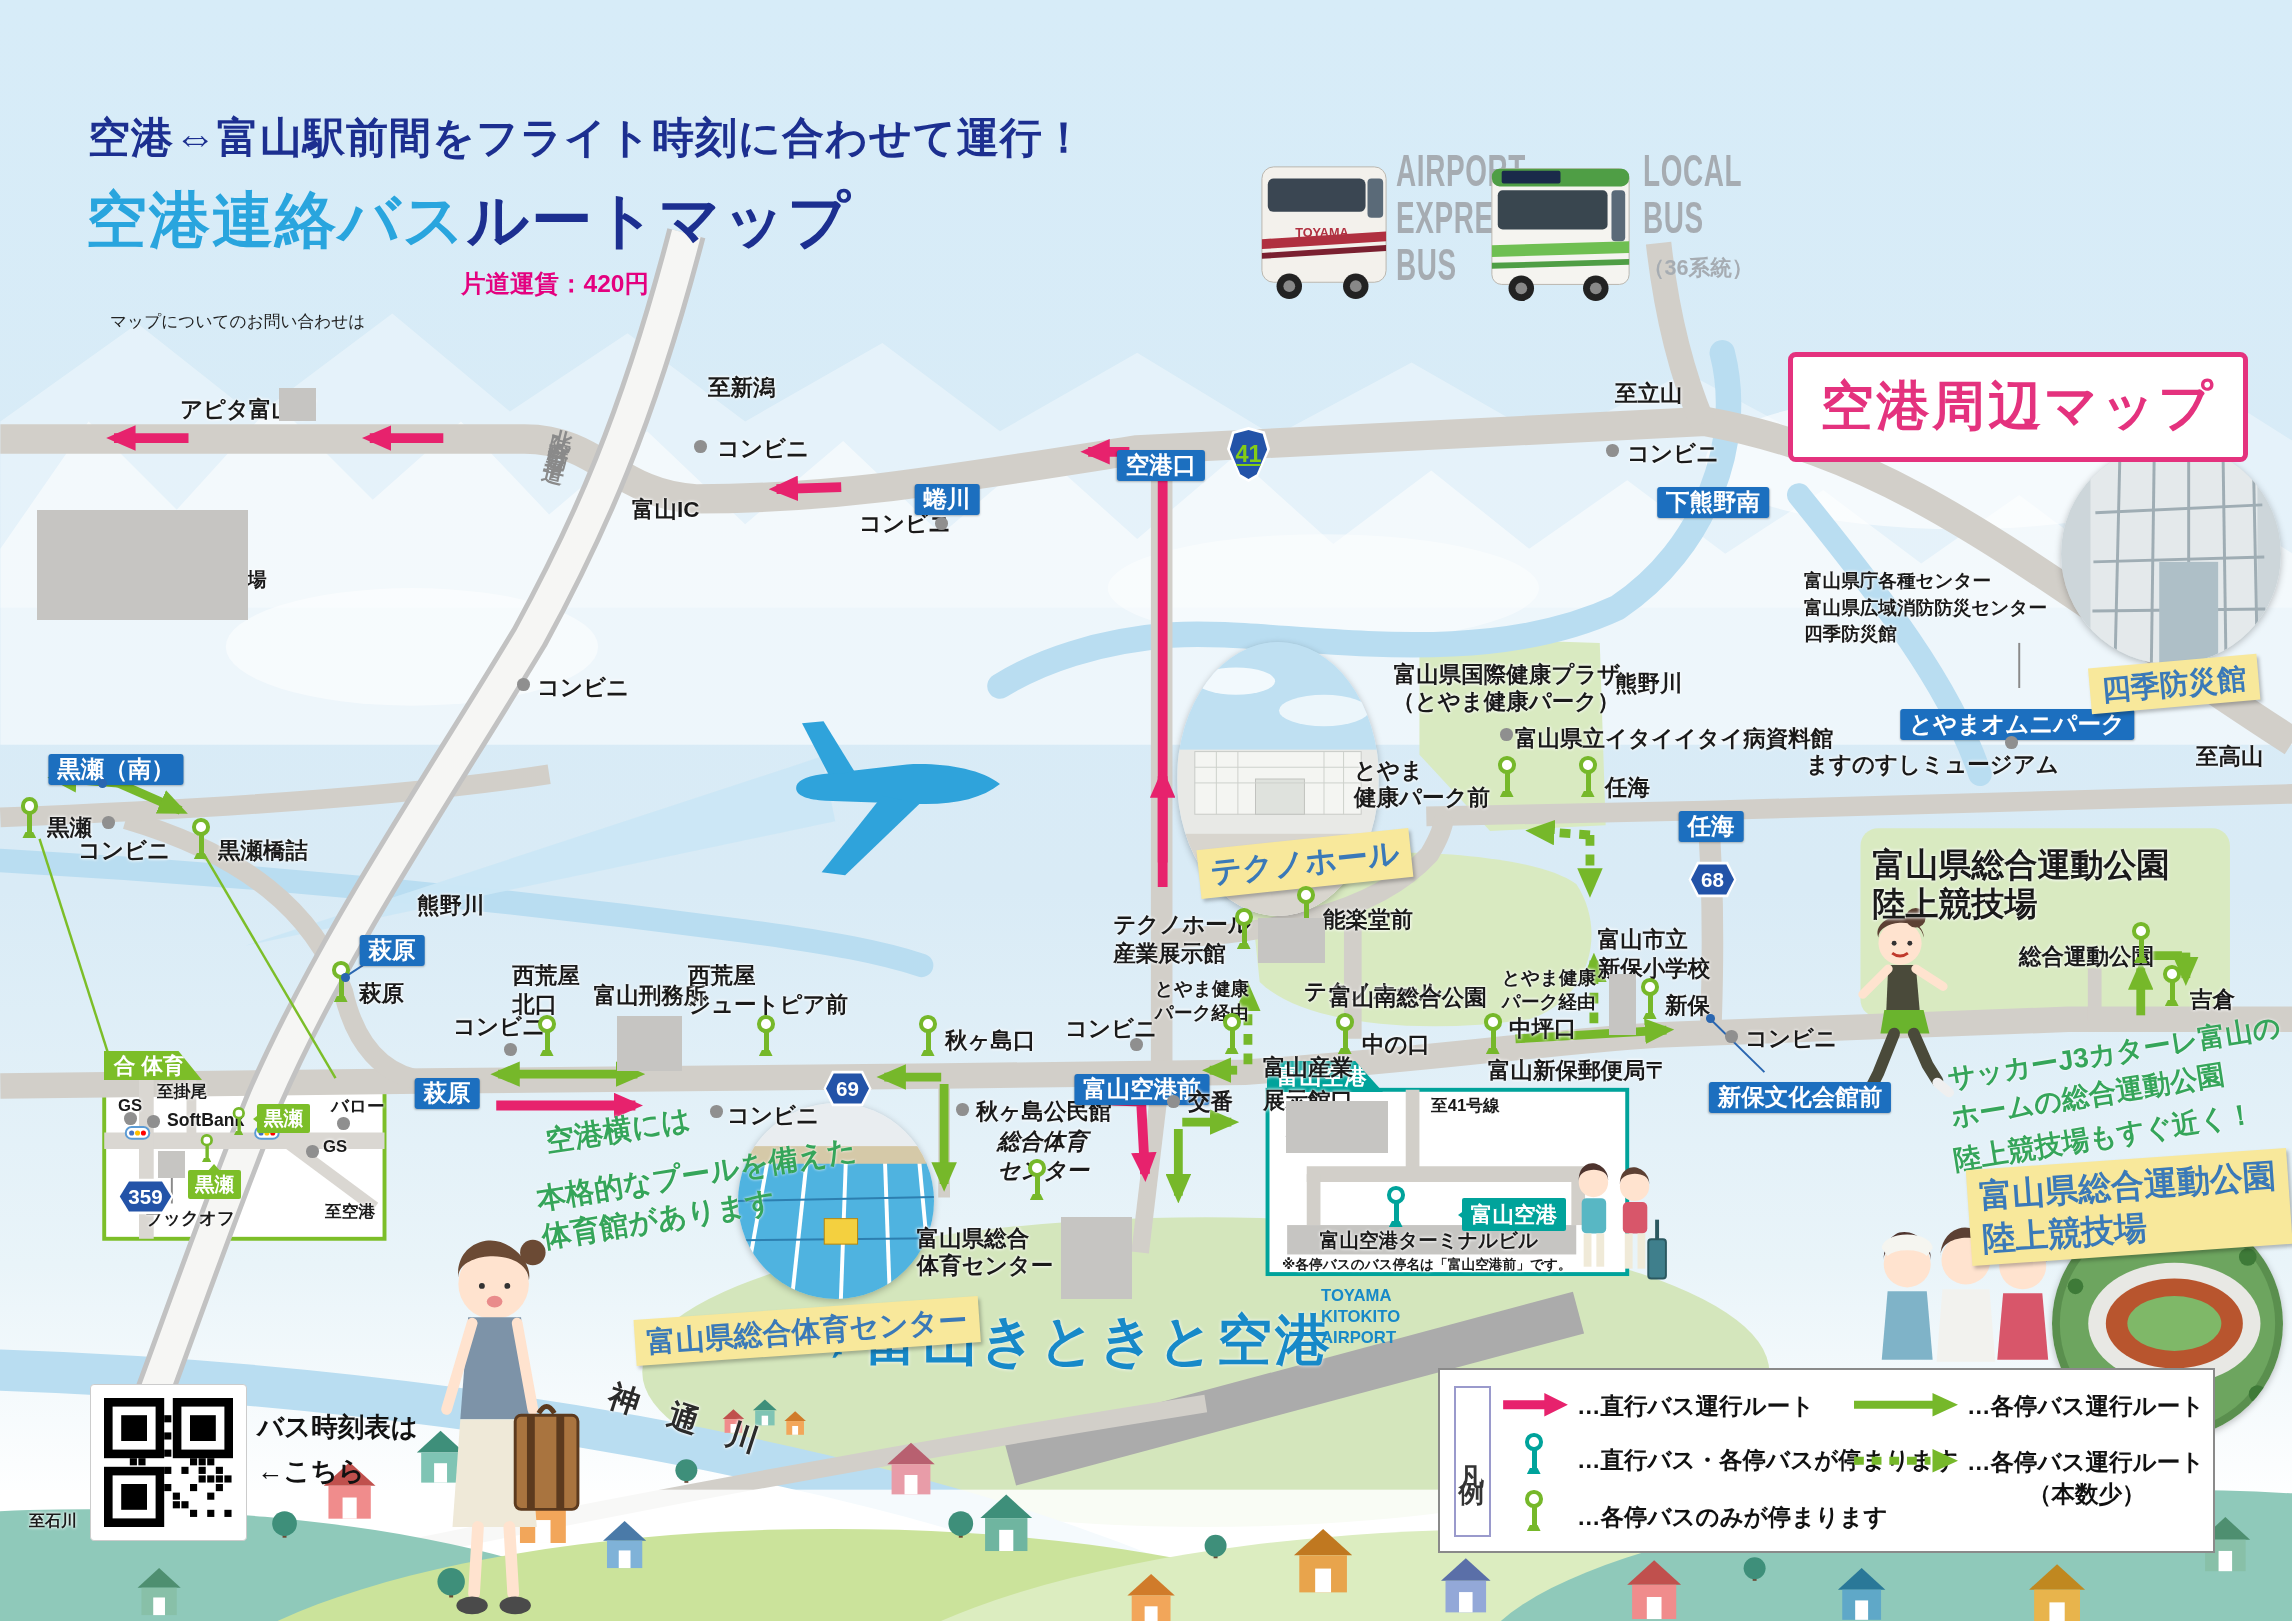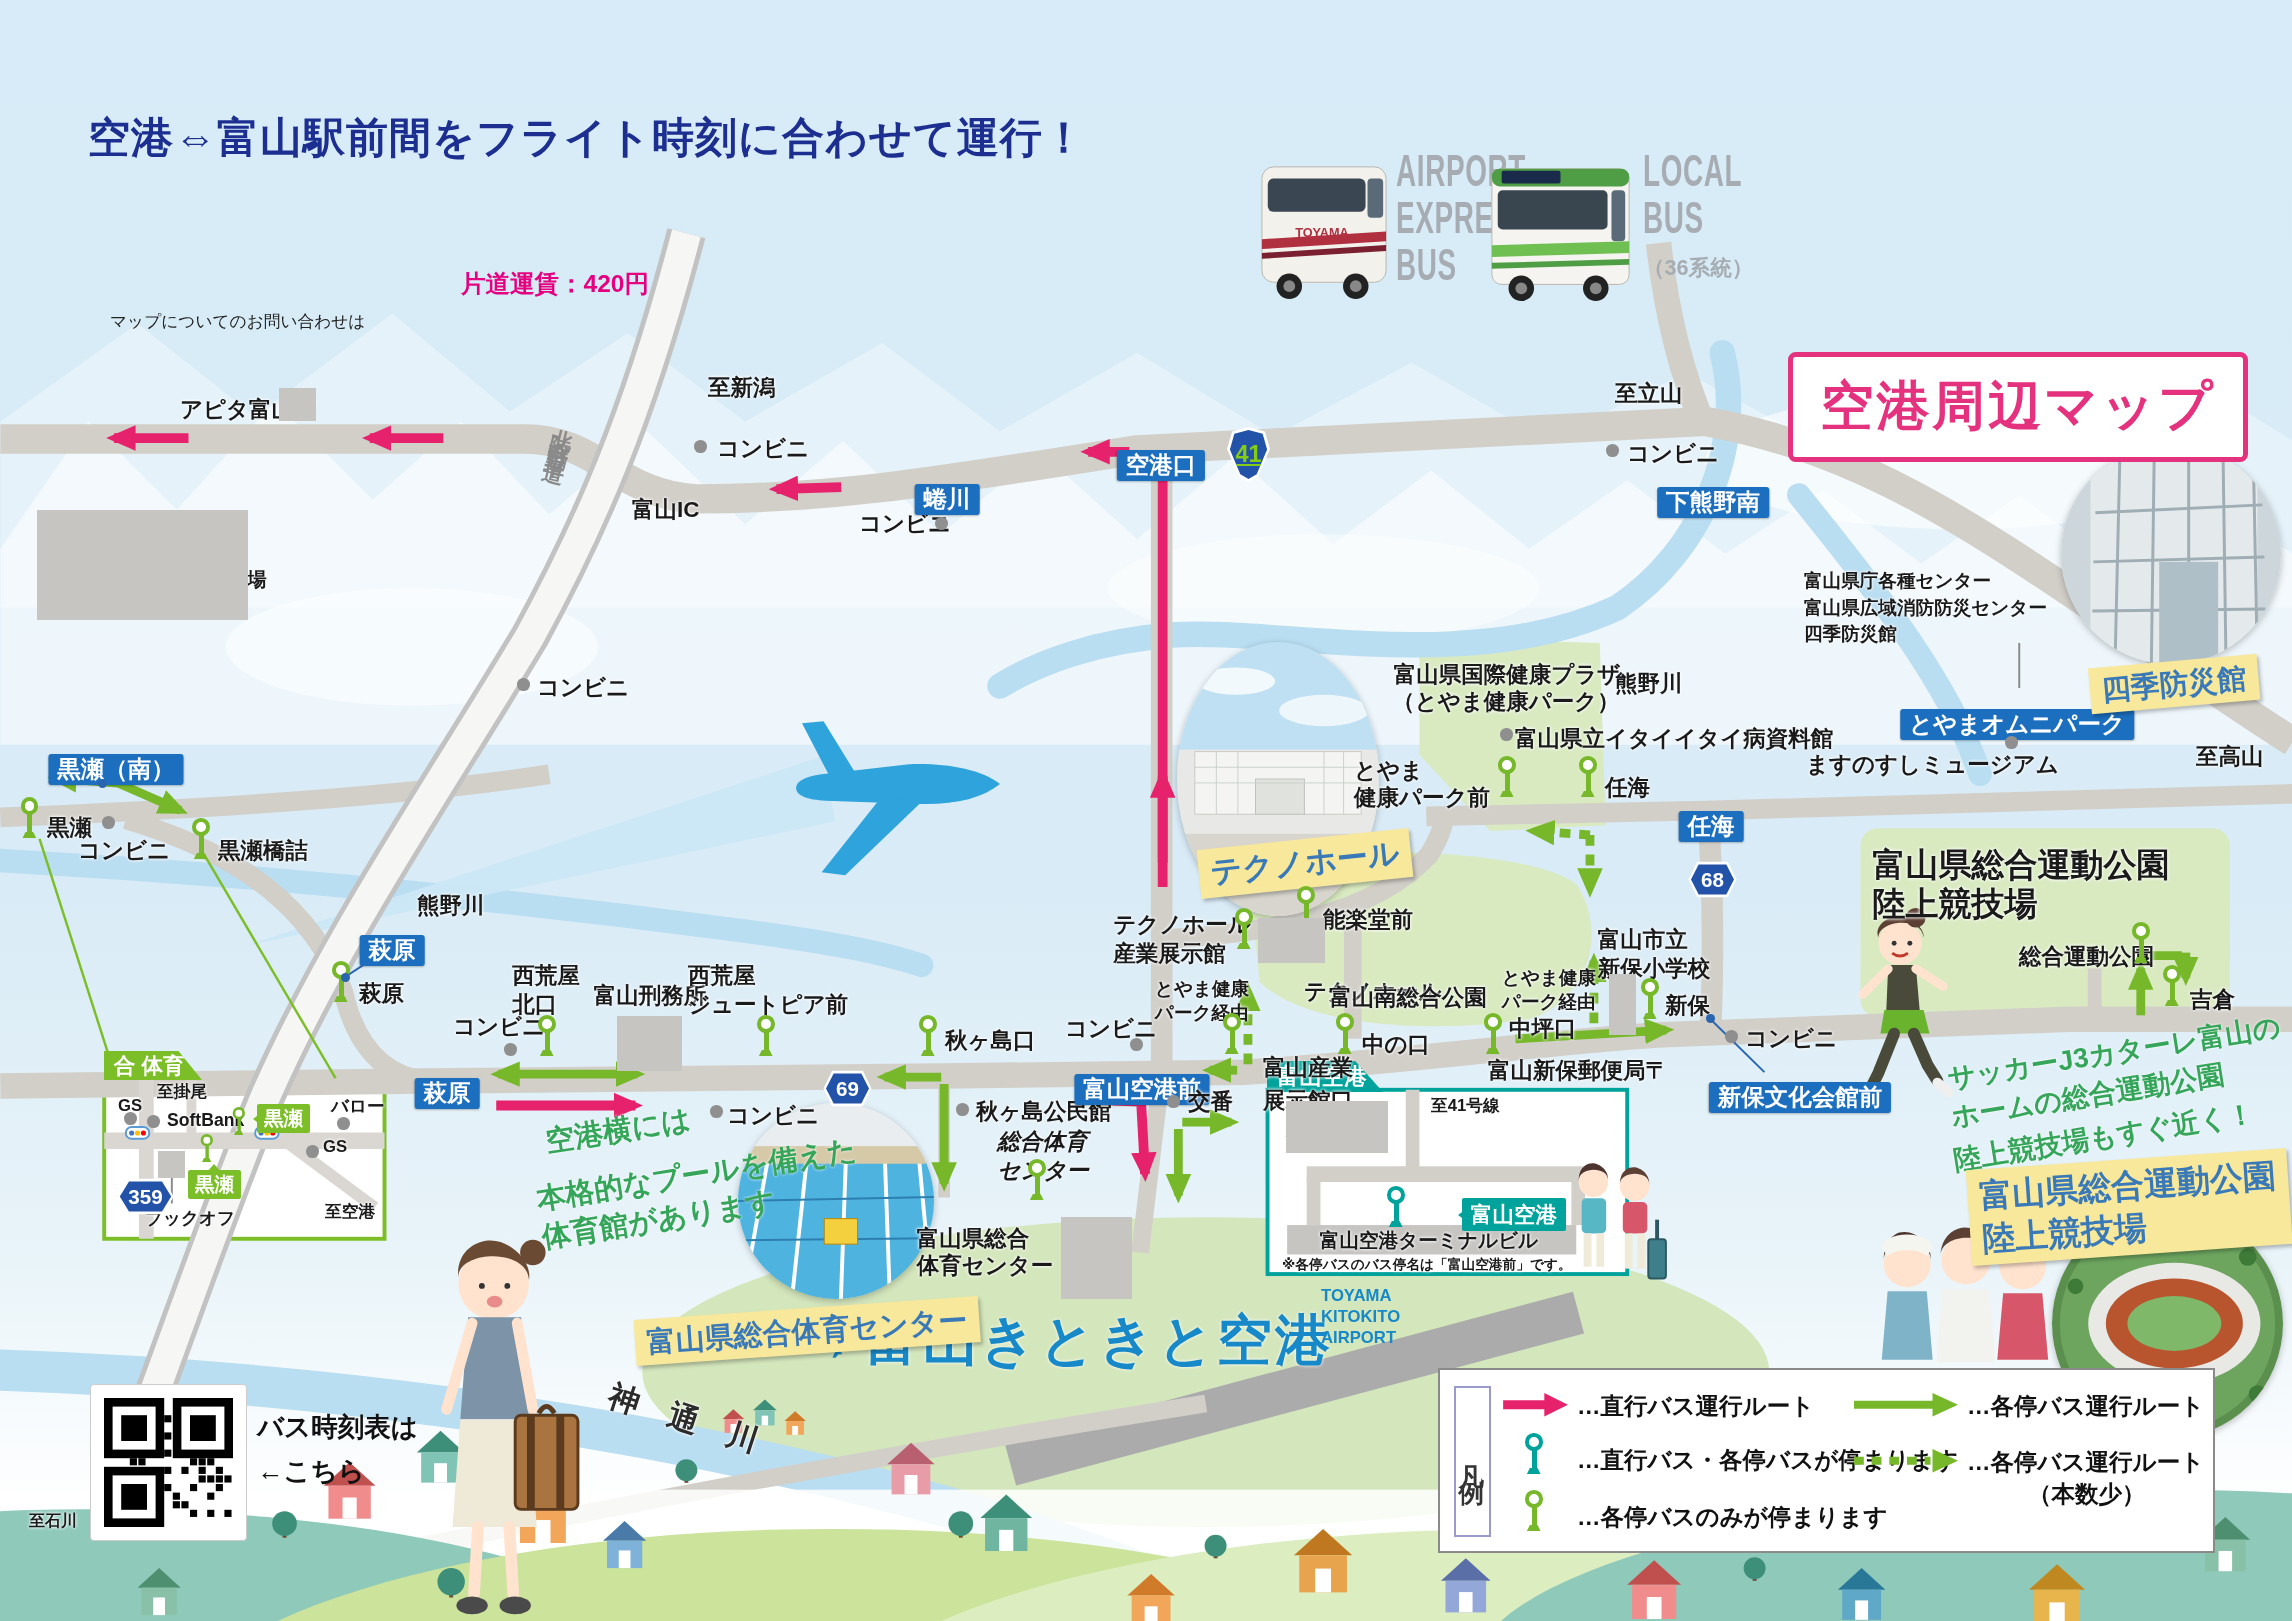--- a/index.html
+++ b/index.html
@@ -437,20 +437,23 @@
         <path d="M61,28 C61,14 91,13 91,28 C92,17 80,8 71,11 C63,14 61,21 61,28 Z" fill="#5c4033"></path>
       <rect x="64" y="46" width="25" height="32" rx="5" fill="#d8566a"></rect>
       <rect x="66" y="78" width="8" height="36" fill="#f0ead8"></rect>
         <rect x="79" y="78" width="8" height="36" fill="#f0ead8"></rect>
     </g>
     <rect x="90" y="84" width="18" height="40" rx="3" fill="#3f7f8c" stroke="#2b5860" stroke-width="2"></rect>
     <line x1="99" y1="84" x2="99" y2="64" stroke="#2b5860" stroke-width="4"></line>
   </svg>
 
   <div class="abs title1" style="left:88px;top:110px;">空港⇔富山駅前間をフライト時刻に合わせて運行！</div>
+  <div class="abs" style="left:86px;top:180px;white-space:nowrap;">
+    <span class="title2c">空港連絡バス</span><span class="title2d">ルートマップ</span>
+  </div>
   <div class="abs fare" style="left:461px;top:267px;">片道運賃：420円</div>
   <div class="abs contact" style="left:110px;top:310px;">マップについてのお問い合わせは</div>
 
   <svg class="abs" style="left:1258px;top:149px" width="132" height="157" viewBox="0 0 135 160">
     <rect x="4" y="18" width="127" height="118" rx="12" fill="#f3f1ec" stroke="#b9b5ad"></rect>
     <rect x="10" y="30" width="100" height="34" rx="6" fill="#3a4652"></rect>
     <rect x="112" y="30" width="16" height="40" rx="4" fill="#5a6a78"></rect>
     <path d="M4,92 L131,84 L131,94 L4,102 Z" fill="#b03040"></path>
     <path d="M4,106 L131,98 L131,104 L4,112 Z" fill="#7a2030"></path>
     <text x="38" y="90" font-size="13" font-weight="bold" fill="#b03040">TOYAMA</text>

